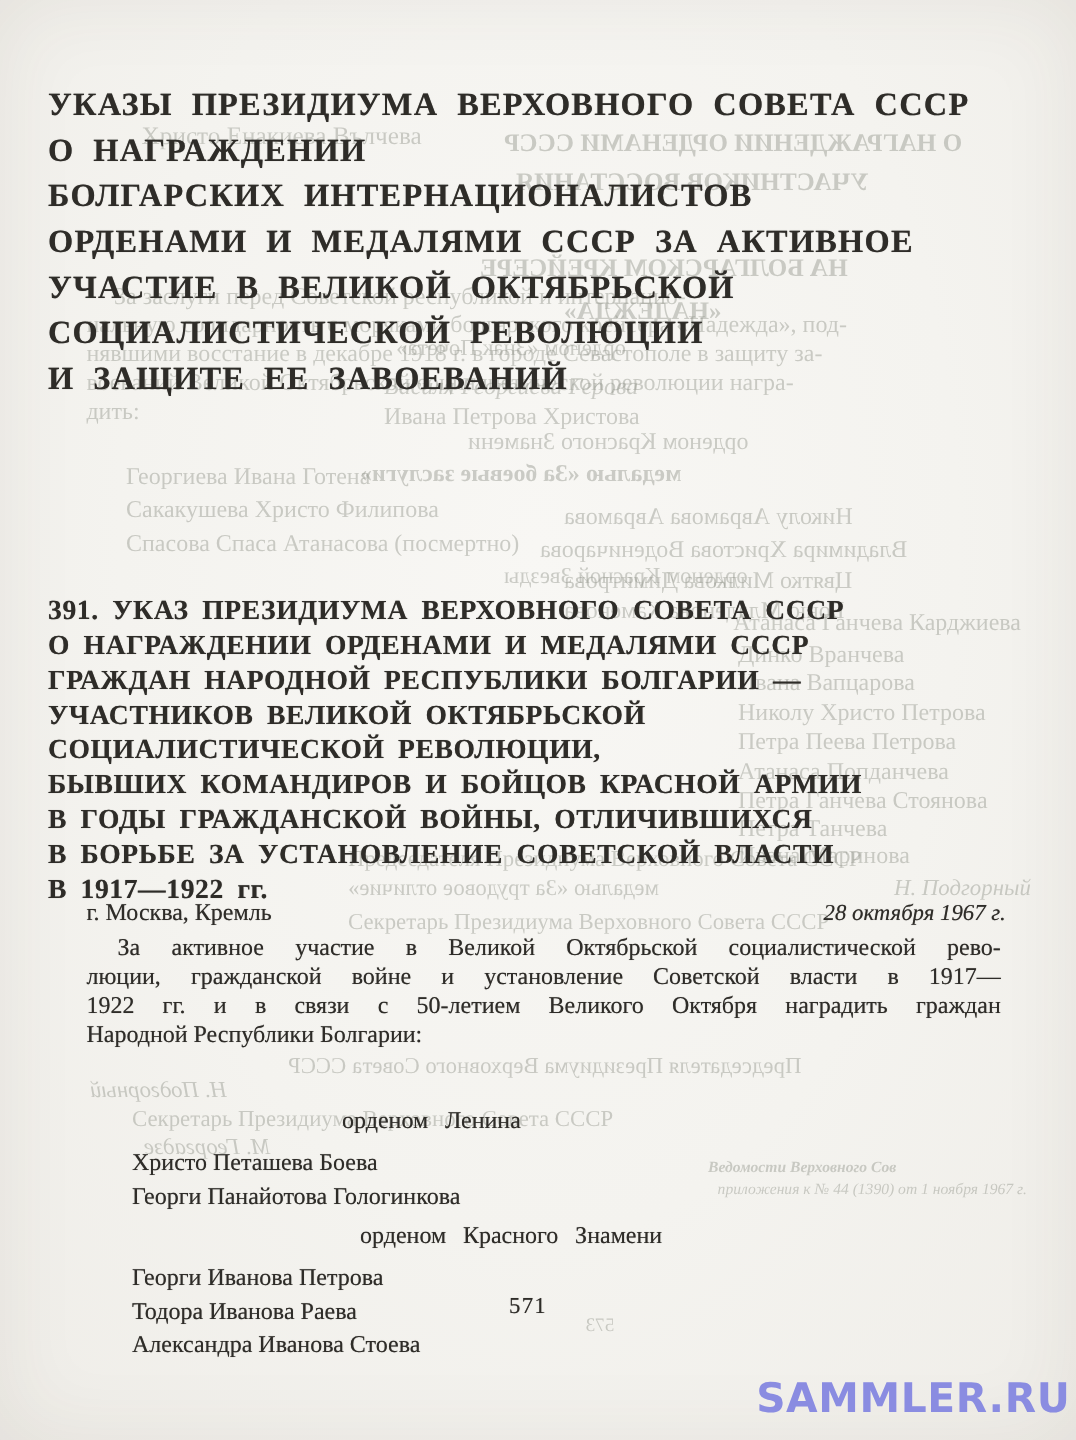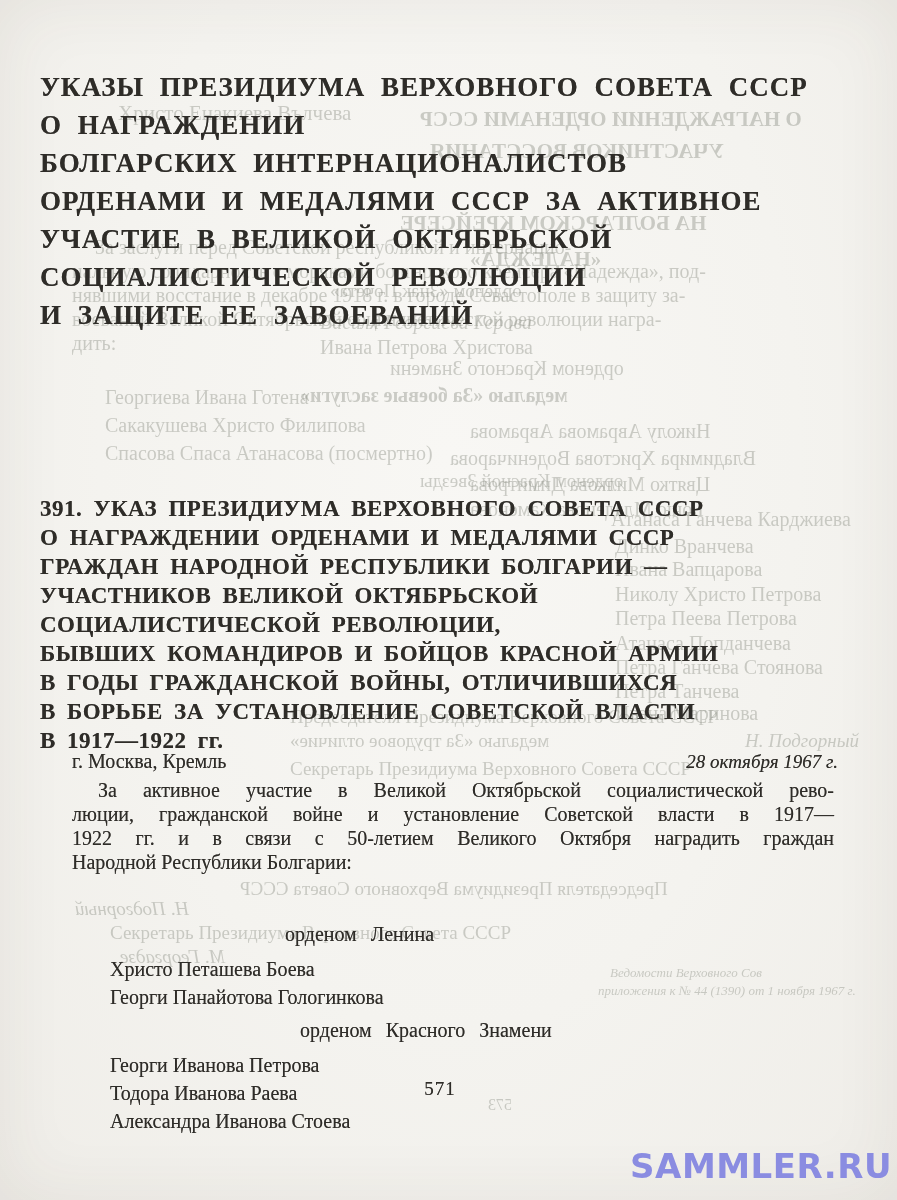--- a/index.html
+++ b/index.html
@@ -119,21 +119,21 @@
       <div class="ghost-line" style="left: 615px; top: 680px; font-size: 20px;">Петра Танчева</div>
       <div class="ghost-line" style="left: 615px; top: 702px; font-size: 20px;">Ивана Маринова</div>
       <div class="ghost-line" style="left: 290px; top: 707px; font-size: 19px;">Председателя Президиума Верховного Совета СССР</div>
       <div class="ghost-line mir" style="left: 290px; top: 731px; font-size: 19px;">медалью «За трудовое отличие»</div>
       <div class="ghost-line i" style="left: 745px; top: 731px; font-size: 19px;">Н. Подгорный</div>
       <div class="ghost-line" style="left: 290px; top: 759px; font-size: 19px;">Секретарь Президиума Верховного Совета СССР</div>
       <div class="ghost-line mir" style="left: 240px; top: 879px; font-size: 19px;">Председателя Президиума Верховного Совета СССР</div>
       <div class="ghost-line mir i" style="left: 75px; top: 899px; font-size: 19px;">Н. Подгорный</div>
       <div class="ghost-line" style="left: 110px; top: 923px; font-size: 19px;">Секретарь Президиума Верховного Совета СССР</div>
       <div class="ghost-line mir i" style="left: 120px; top: 947px; font-size: 19px;">М. Георгадзе</div>
-      <div class="ghost-line i" style="left: 610px; top: 966px; font-size: 13px;">Ведомости Верховного Сов</div>
+      <div class="ghost-line i" style="left: 590px; top: 966px; font-size: 13px; font-weight: bold;">Ведомости Верховного Сов</div>
       <div class="ghost-line i" style="left: 598px; top: 984px; font-size: 13px;">приложения к № 44 (1390) от 1 ноября 1967 г.</div>
       <div class="ghost-line mir" style="left: 488px; top: 1096px; font-size: 16px;">573</div>
     </div>
 
   <div class="ink main-title soft" id="main-title">
       <div class="title-line">УКАЗЫ ПРЕЗИДИУМА ВЕРХОВНОГО СОВЕТА СССР</div>
       <div class="title-line">О НАГРАЖДЕНИИ</div>
       <div class="title-line">БОЛГАРСКИХ ИНТЕРНАЦИОНАЛИСТОВ</div>
       <div class="title-line">ОРДЕНАМИ И МЕДАЛЯМИ СССР ЗА АКТИВНОЕ</div>
       <div class="title-line">УЧАСТИЕ В ВЕЛИКОЙ ОКТЯБРЬСКОЙ</div>

